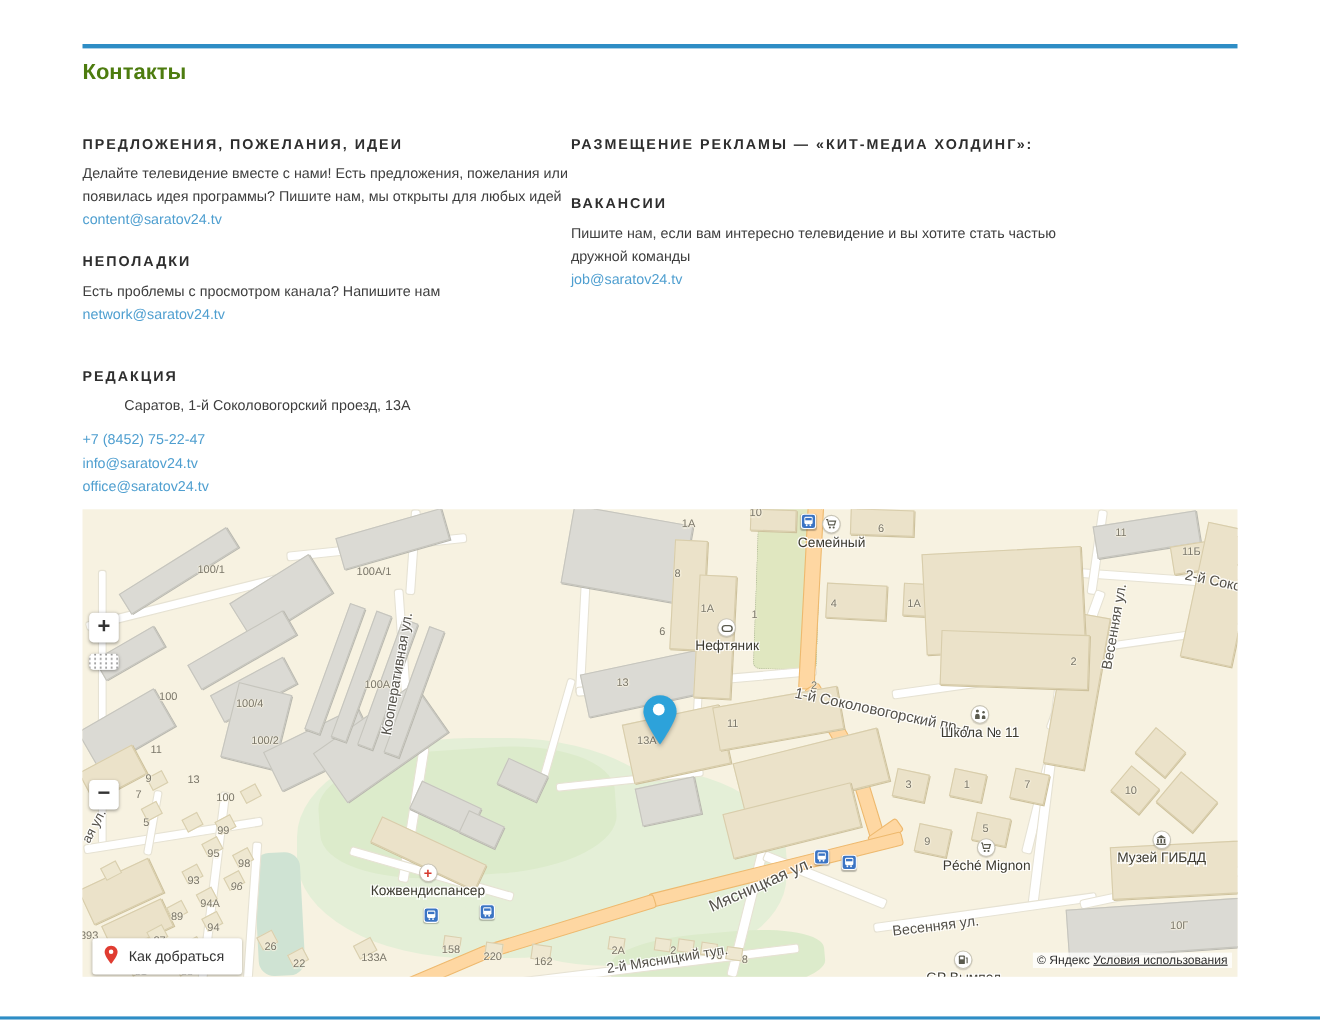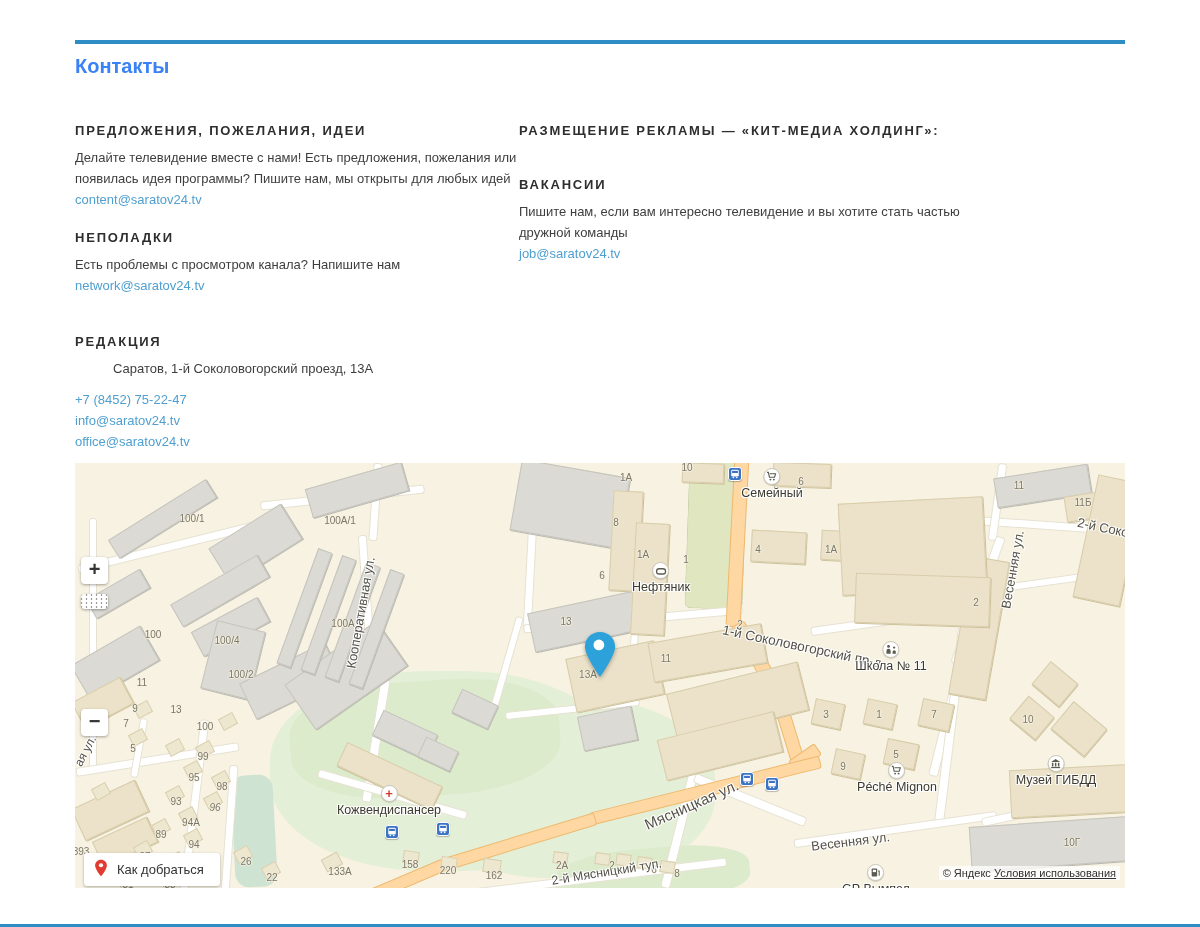--- a/index.html
+++ b/index.html
@@ -2,21 +2,21 @@
 <html><head>
 <meta charset="utf-8">
 <style>
   * { box-sizing: border-box; margin: 0; padding: 0; }
   html,body { background:#fff; }
   body { width:1200px; height:927px; position:relative; overflow:hidden;
          font-family:"Liberation Sans","DejaVu Sans",sans-serif; color:#3e3e3e; }
   .accent-line { position:absolute; left:75px; width:1050px; height:4px; background:#2e8dc5; }
   .accent-top { top:40px; }
   .accent-bottom { left:0; width:1200px; bottom:0; height:3px; }
-  h1.page-title { position:absolute; left:75px; top:55px; font-size:20px; font-weight:700; color:#3b82f6; }
+  h1.page-title { position:absolute; left:75px; top:55px; font-size:20px; font-weight:700; color:#4d7c0f; }
 
   .col { position:absolute; top:120px; }
   .col-left  { left:75px;  width:452px; }
   .col-right { left:519px; width:460px; }
   .sec { margin-bottom:17px; }
   .sec-gap-lg { margin-bottom:35px; }
   .sec-gap-r { margin-bottom:36px; }
   .sec-title { font-size:13px; font-weight:700; letter-spacing:1.8px; color:#2e2e2e; padding-top:3px; margin-bottom:9px; }
   .sec p, .sec .line { font-size:13px; line-height:21px; color:#3e3e3e; }
   a.link { color:#4f9fd0; text-decoration:none; font-size:13px; line-height:21px; display:inline-block; }
@@ -292,21 +292,21 @@
       <span class="bnum" style="left: 602px; top: 410px;">8</span>
       <span class="bnum" style="left: 997px; top: 379px;">10Г</span>
       <span class="street" style="left: 646px; top: 176px; font-size: 13.5px; transform: rotate(12deg);">1-й Соколовогорский пр-д</span>
       <span class="street" style="left: 566px; top: 333px; font-size: 15px; transform: rotate(-24deg);">Мясницкая ул.</span>
       <span class="street" style="left: 229px; top: 142px; font-size: 13px; transform: rotate(-80deg);">Кооперативная ул.</span>
       <span class="street" style="left: 898px; top: 99px; font-size: 13px; transform: rotate(-80deg);">Весенняя ул.</span>
       <span class="street" style="left: 1002px; top: 57px; font-size: 13px; transform: rotate(12deg);">2-й Соко</span>
       <span class="street" style="left: 736px; top: 371px; font-size: 13px; transform: rotate(-7deg);">Весенняя ул.</span>
       <span class="street" style="left: 476px; top: 402px; font-size: 12.5px; transform: rotate(-9deg);">2-й Мясницкий туп.</span>
       <span class="street" style="left: -6px; top: 281px; font-size: 12px; transform: rotate(-62deg);">ая ул.</span>
-      <div class="poi" style="left: 697px; top: 13px;">
+      <div class="poi" style="left: 681px; top: 13px;">
         <div class="poi-icon">
           <svg viewBox="0 0 16 16" width="11" height="11">
             <path d="M1 2h2l1.5 7h7.5l1.5-5H5" fill="none" stroke="#5b5b4f" stroke-width="1.6"></path>
             <circle cx="6" cy="12.5" r="1.4" fill="#5b5b4f"></circle>
             <circle cx="11" cy="12.5" r="1.4" fill="#5b5b4f"></circle>
           </svg>
         </div>
         <div class="poi-label">Семейный</div>
       </div>
       <div class="poi" style="left: 586px; top: 107px;">

